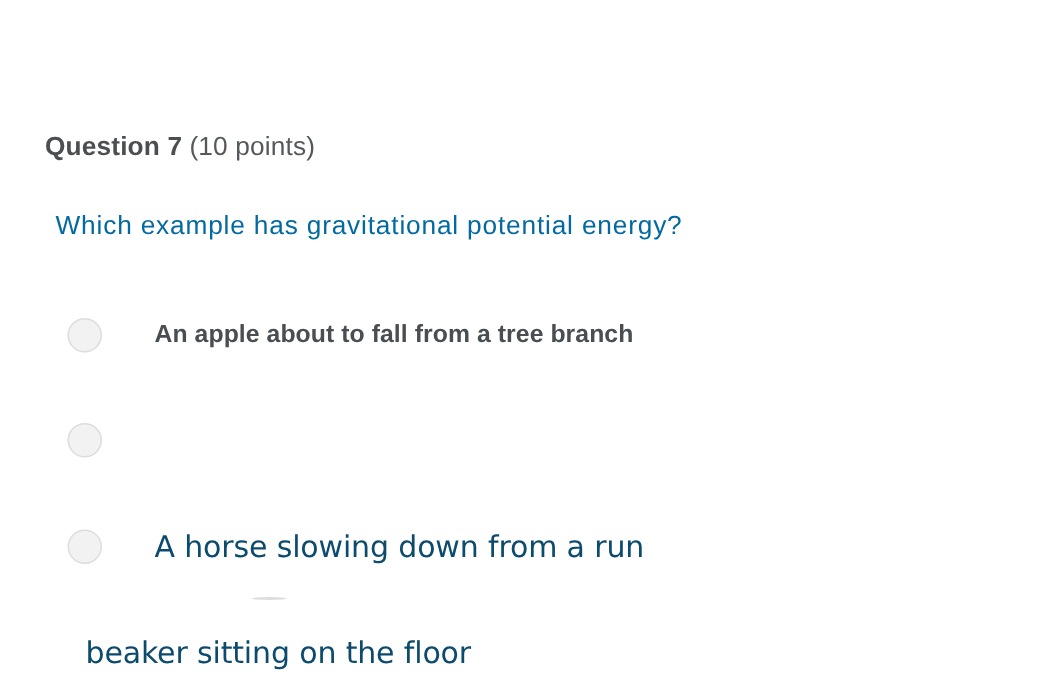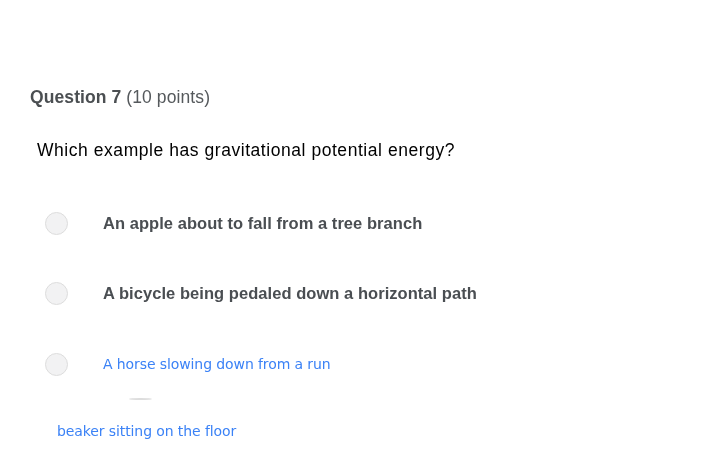--- a/index.html
+++ b/index.html
@@ -45,21 +45,21 @@
   }
 
   
   .question-text {
     position: absolute;
     left: 37px;
     top: 126px;
     font-size: 17.5px;
     line-height: 24px;
     font-weight: normal;
-    color: #000000;
+    color: #0369a1;
     letter-spacing: 0.55px;
     white-space: nowrap;
   }
 
   
   .options {
     position: absolute;
     left: 0;
     top: 0;
     width: 706px;
@@ -99,22 +99,22 @@
     font-weight: bold;
     font-size: 16.5px;
     color: #4a4e52;
     letter-spacing: 0.05px;
   }
 
   
   .option-row.plain .option-label {
     font-family: "DejaVu Sans", sans-serif;
     font-weight: normal;
-    font-size: 14px;
-    color: #3b82f6;
+    font-size: 20px;
+    color: #0c4a6e;
     letter-spacing: -0.1px;
   }
 </style>
 </head>
 <body>
 
 <div class="quiz-page">
 
   <div class="question-header">
     <span class="q-label">Question 7</span><span>&nbsp;</span><span class="q-points">(10 points)</span>
@@ -124,21 +124,20 @@
 
   <div class="options">
 
     <div class="option-row emph" data-index="0">
       <span class="radio-circle"></span>
       <span class="option-label">An apple about to fall from a tree branch</span>
     </div>
 
     <div class="option-row emph" data-index="1">
       <span class="radio-circle"></span>
-      <span class="option-label">A bicycle being pedaled down a horizontal path</span>
     </div>
 
     <div class="option-row plain" data-index="2">
       <span class="radio-circle"></span>
       <span class="option-label">A horse slowing down from a run</span>
     </div>
 
     <div class="option-row plain" data-index="3">
       <span class="radio-circle"></span>
       <span class="option-label">beaker sitting on the floor</span>

